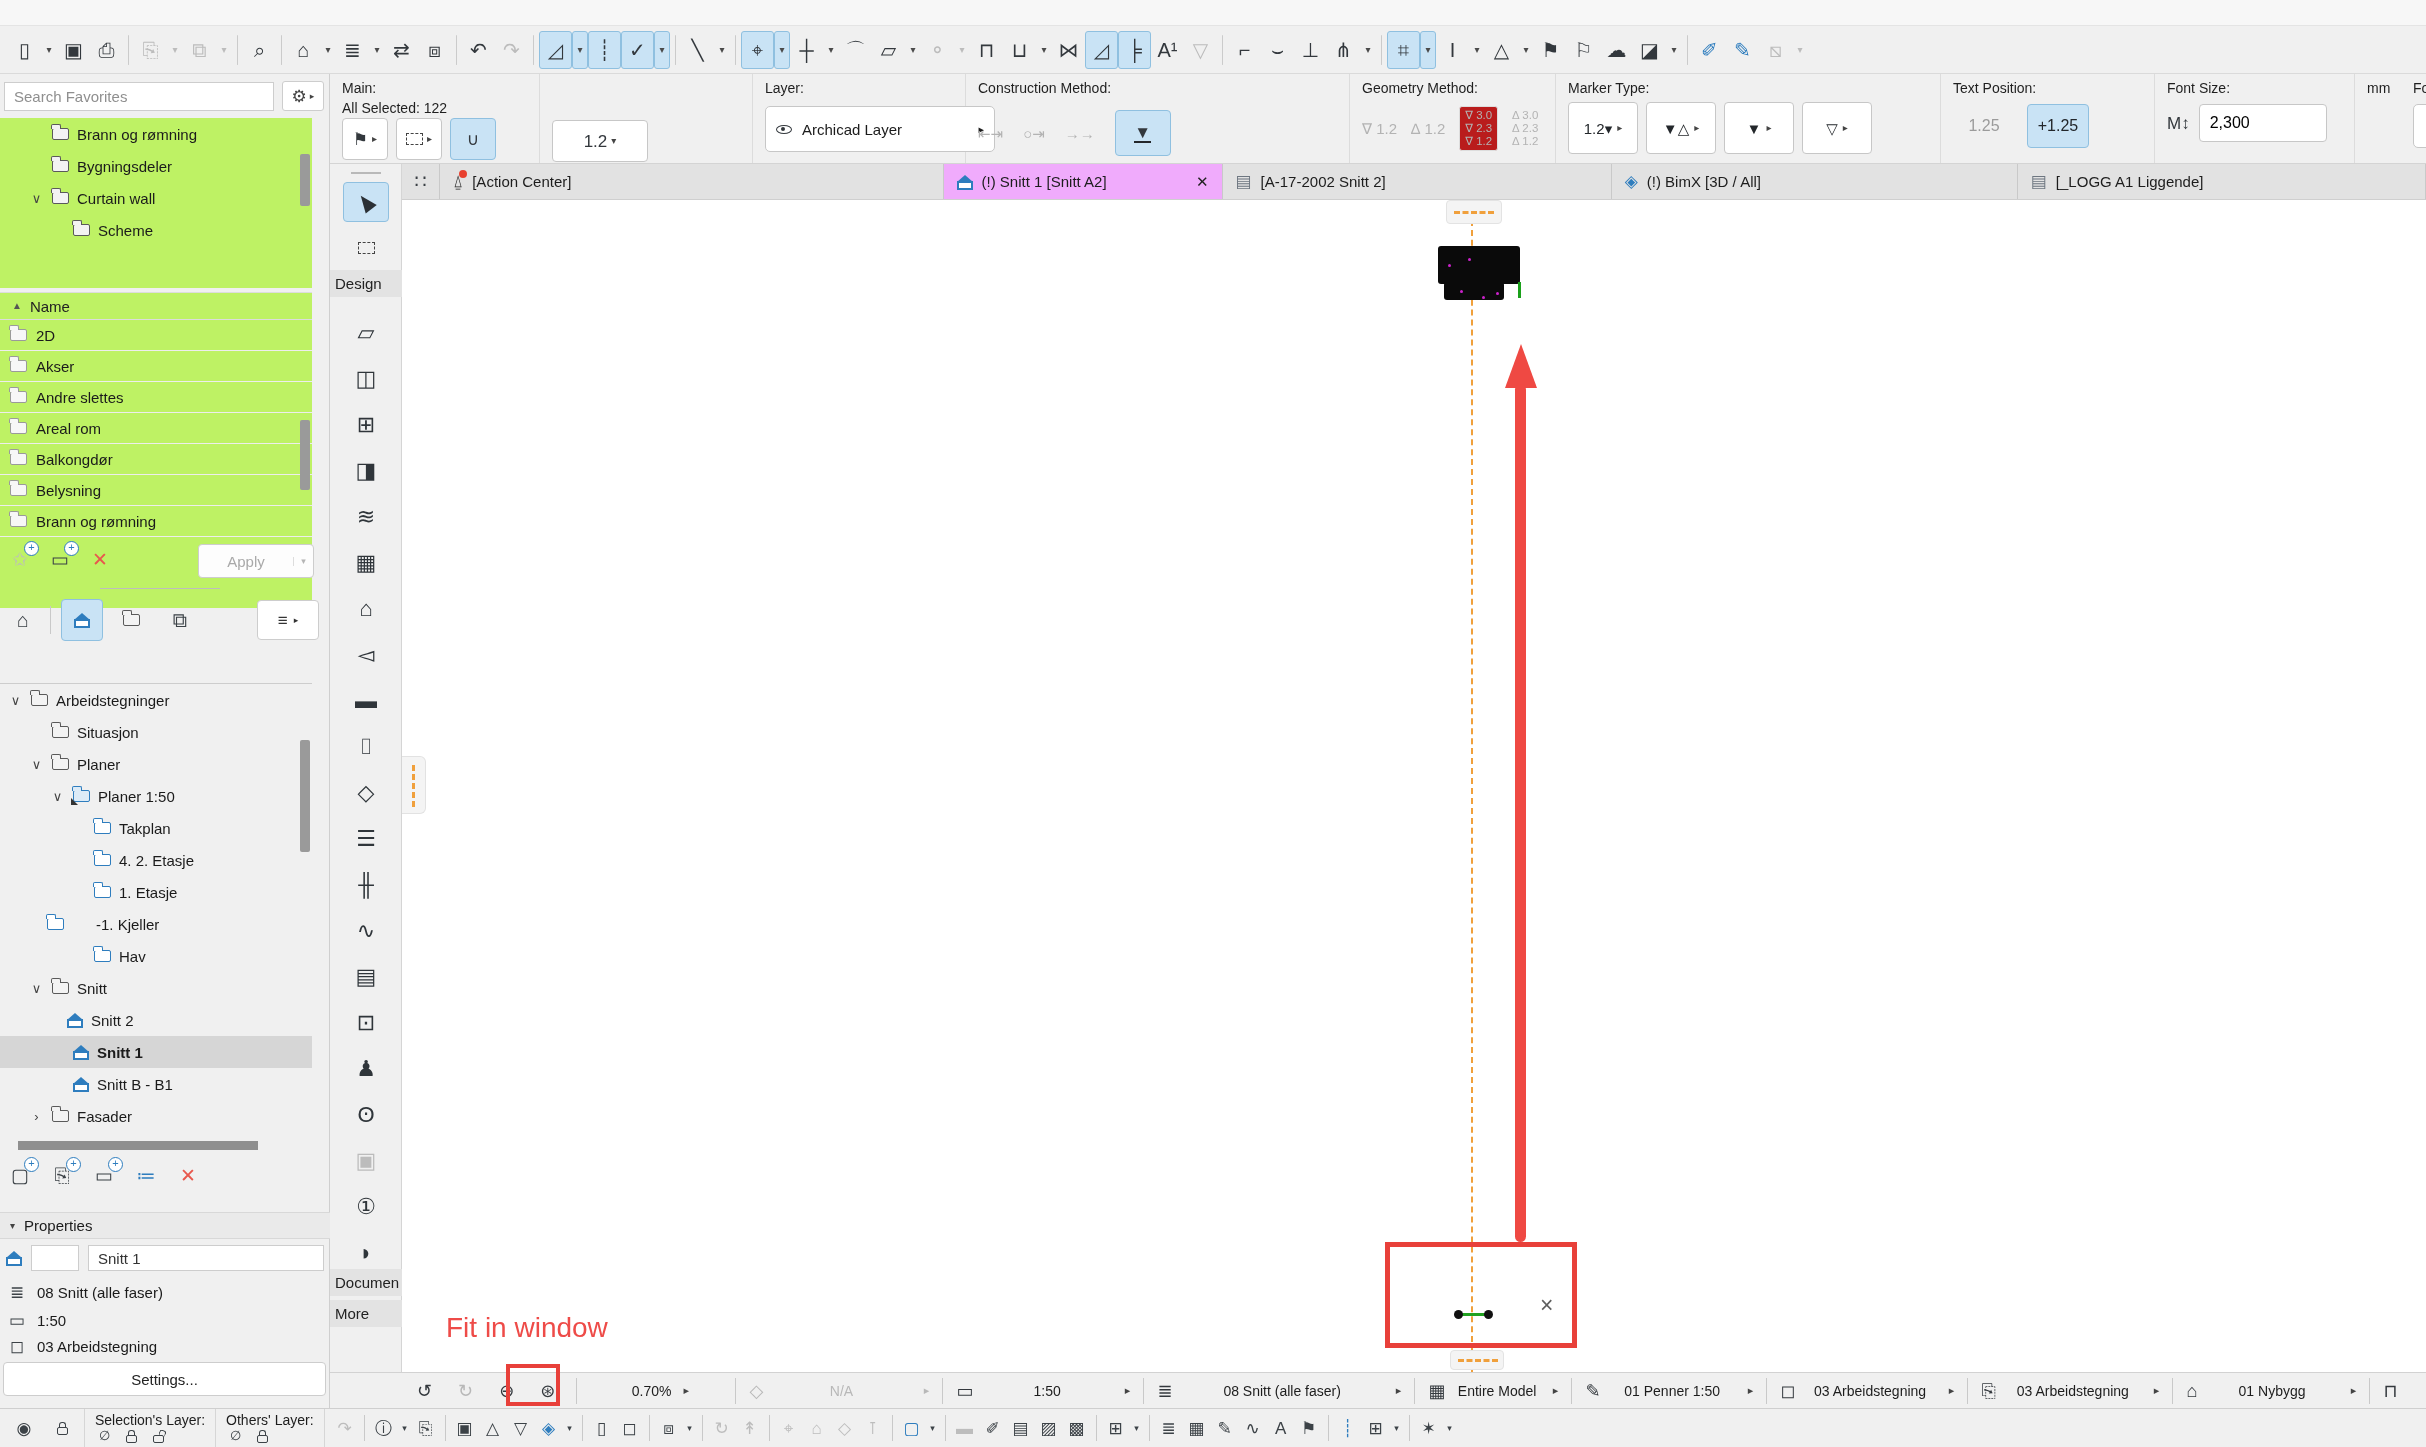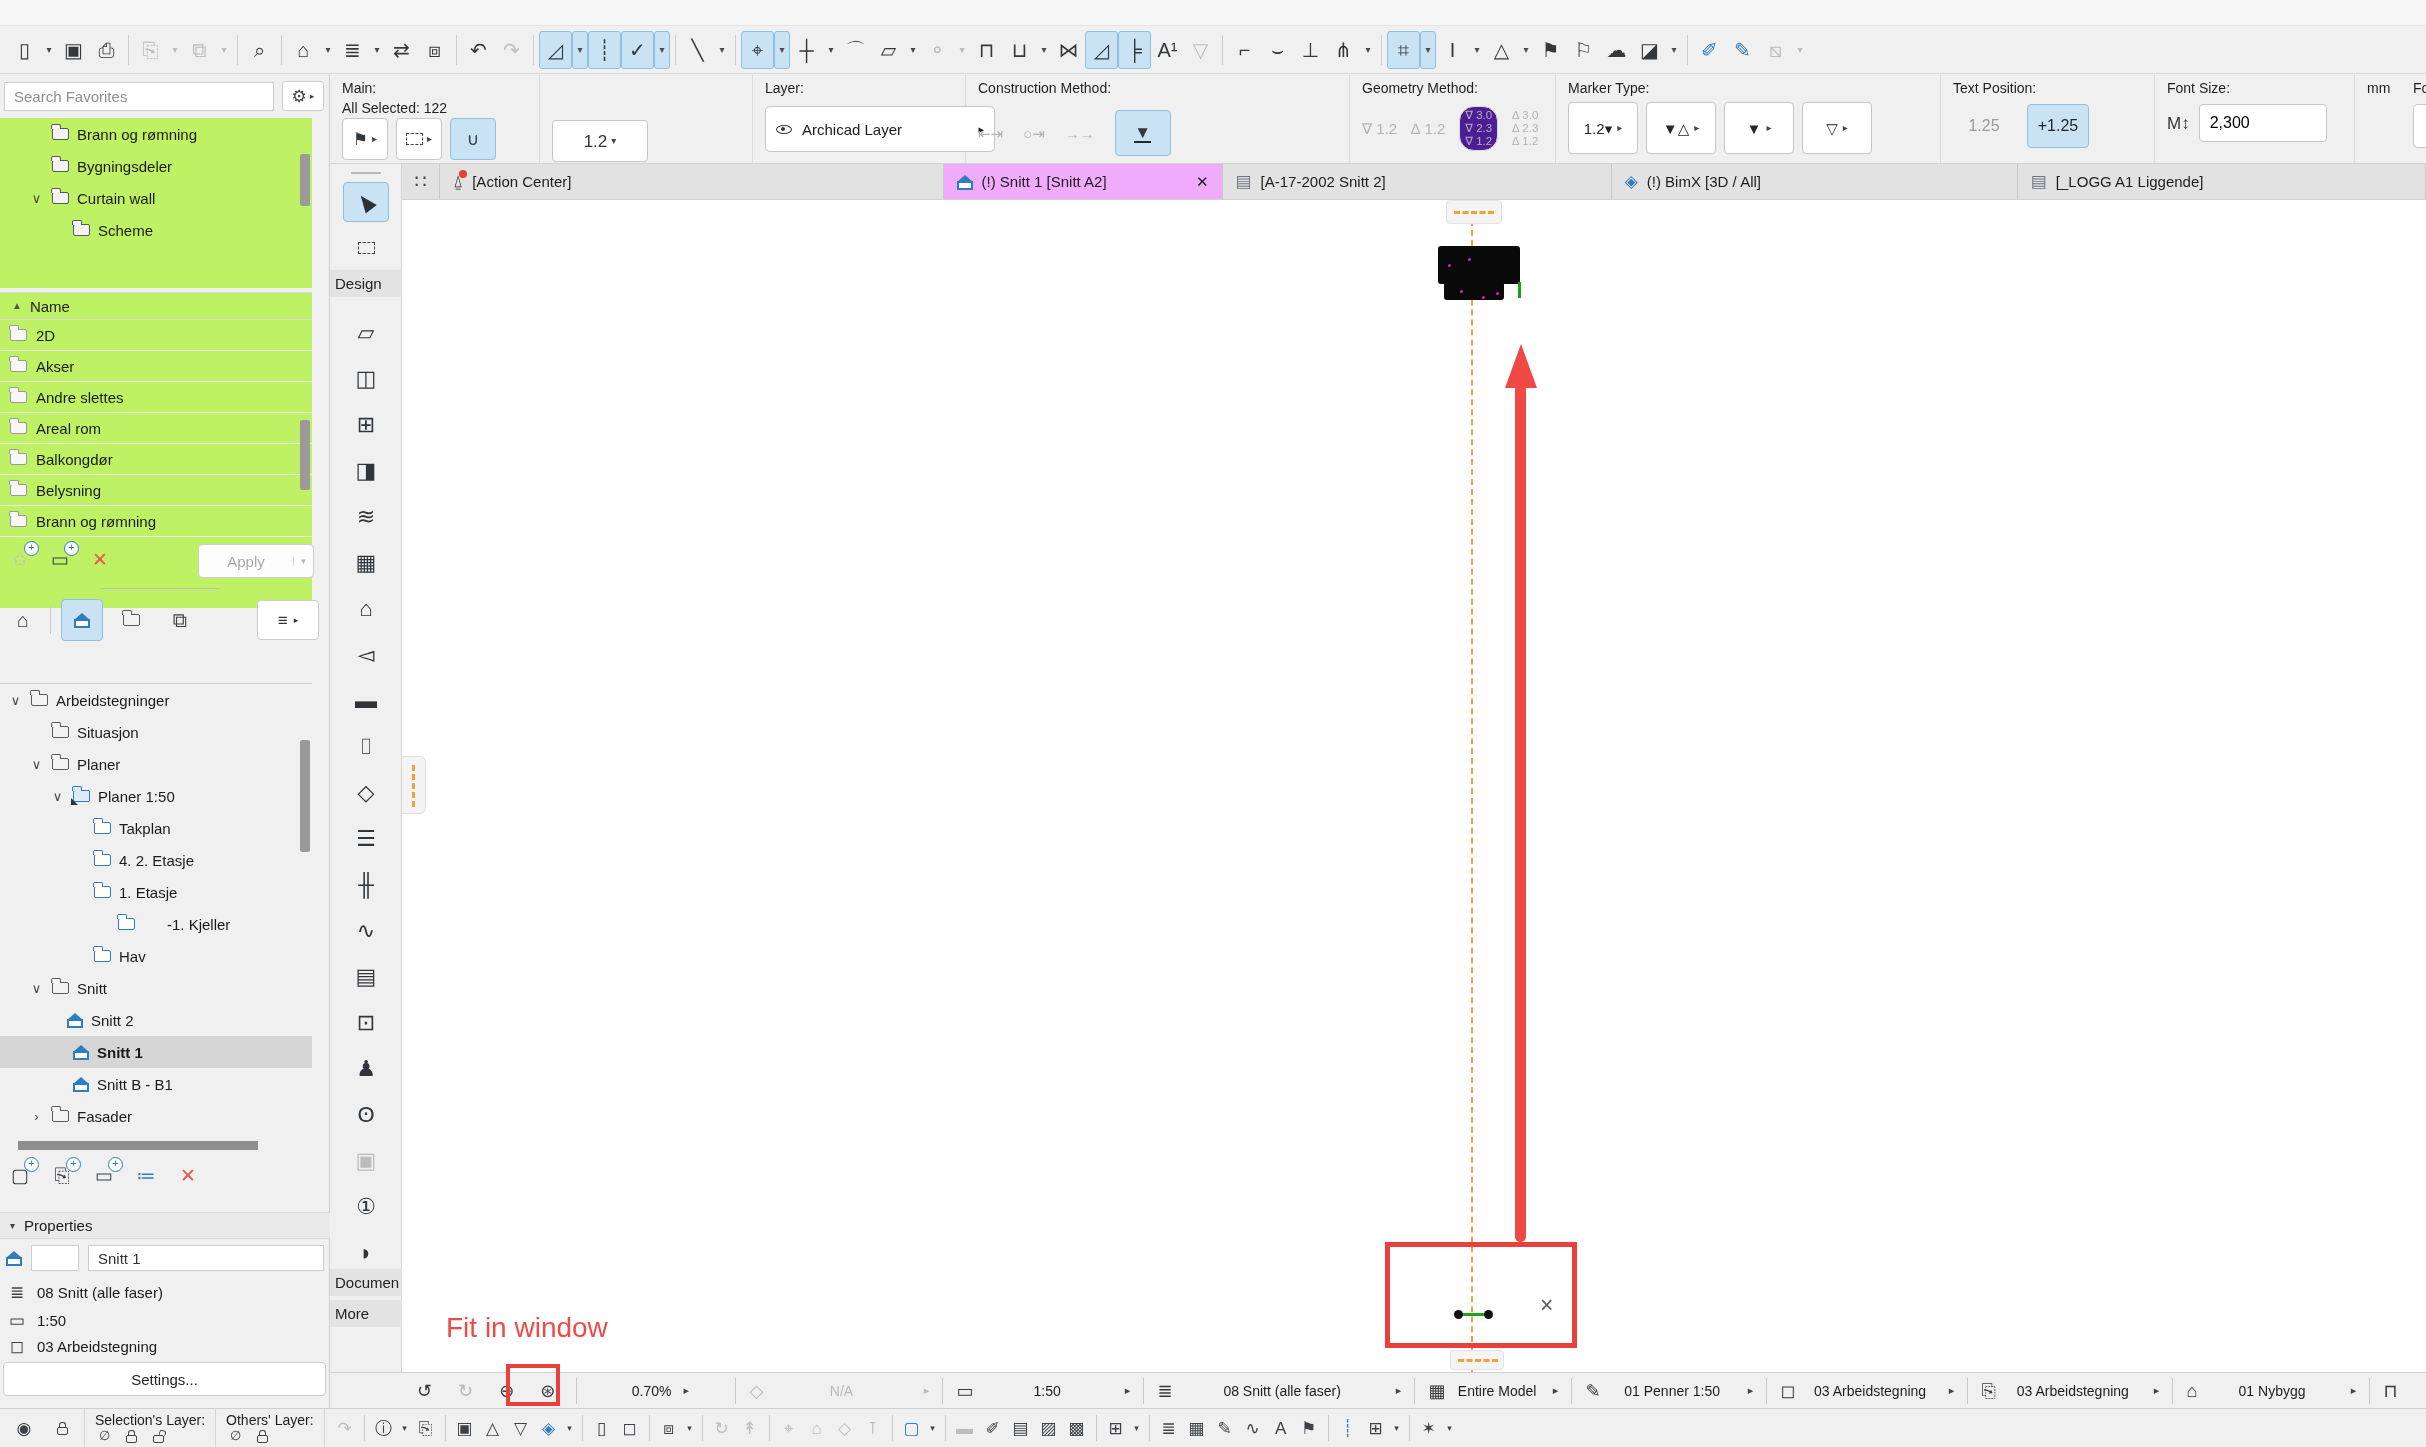--- a/index.html
+++ b/index.html
@@ -26,21 +26,21 @@
   .ib-label{font-size:14px;color:#1f1f1f;white-space:nowrap}
   .ib-row{display:flex;align-items:center;gap:8px;margin-top:8px}
   .ib-btn{height:42px;min-width:46px;background:#fff;border:1px solid #c7c7c7;border-radius:4px;display:flex;align-items:center;justify-content:center;gap:4px;font-size:17px;color:#33383d}
   .ib-btn .fly{font-size:10px;color:#444}
   .ib-btn.active{background:#c9e3f5;border-color:#8fc0e0}
   .ib-status{font-size:14px;color:#1f1f1f;margin-top:4px}
   .ib-gray{color:#b3b3b3;font-size:15px;white-space:nowrap}
   .layer-combo{height:46px;width:230px;background:#fff;border:1px solid #c7c7c7;border-radius:5px;display:flex;align-items:center;gap:10px;padding:0 10px;margin-top:10px}
   .layer-combo .fly{margin-left:auto;font-size:11px}
   .geo-stack{display:flex;flex-direction:column;font-size:11.5px;line-height:13px;color:#b3b3b3}
-  .geo-stack.boxed{background:#4c1d95;border:1px solid #ddd;border-radius:15px;padding:2px 5px}
+  .geo-stack.boxed{background:#b91c1c;border:1px solid #ddd;border-radius:3px;padding:2px 5px}
   .mk-btn{height:52px;width:70px;background:#fff;border:1px solid #c7c7c7;border-radius:4px;display:flex;align-items:center;justify-content:center;gap:5px;font-size:15px;color:#23272b}
   .mk-btn .fly{font-size:10px;color:#444}
   .tp-btn{height:44px;min-width:62px;border-radius:4px;display:flex;align-items:center;justify-content:center;font-size:16px;color:#23272b}
   .tp-btn.off{color:#9b9b9b}
   .tp-btn.on{background:#c9e3f5;border:1px solid #8fc0e0}
   .fs-input{width:128px;height:38px;border:1px solid #c7c7c7;border-radius:4px;background:#fff;font-size:16px;padding:0 10px;font-family:"Liberation Sans",sans-serif}
   .ft-box{height:44px;width:230px;background:#fff;border:1px solid #c7c7c7;border-radius:5px;display:flex;align-items:center;gap:9px;padding:0 12px;margin-top:8px;font-size:16px}
 
   
   .tabbar{position:absolute;left:402px;top:164px;width:2024px;height:36px;background:#e2e2e2;border-bottom:1px solid #cfcfcf;display:flex;align-items:stretch}
@@ -726,21 +726,21 @@
           <span class="ic ic-view"></span>
           <span>4. 2. Etasje</span>
         </div>
 
         <div class="trow" style="padding-left: 71px;">
           <span class="exp" style="visibility: hidden;"></span>
           <span class="ic ic-view"></span>
           <span>1. Etasje</span>
         </div>
 
-        <div class="trow" style="padding-left: 71px; gap: 32px;">
+        <div class="trow" style=" gap: 32px;">
           <span class="exp" style="visibility: hidden;"></span>
           <span class="ic ic-view"></span>
           <span>-1. Kjeller</span>
         </div>
 
         <div class="trow" style="padding-left: 71px;">
           <span class="exp" style="visibility: hidden;"></span>
           <span class="ic ic-view"></span>
           <span>Hav</span>
         </div>

